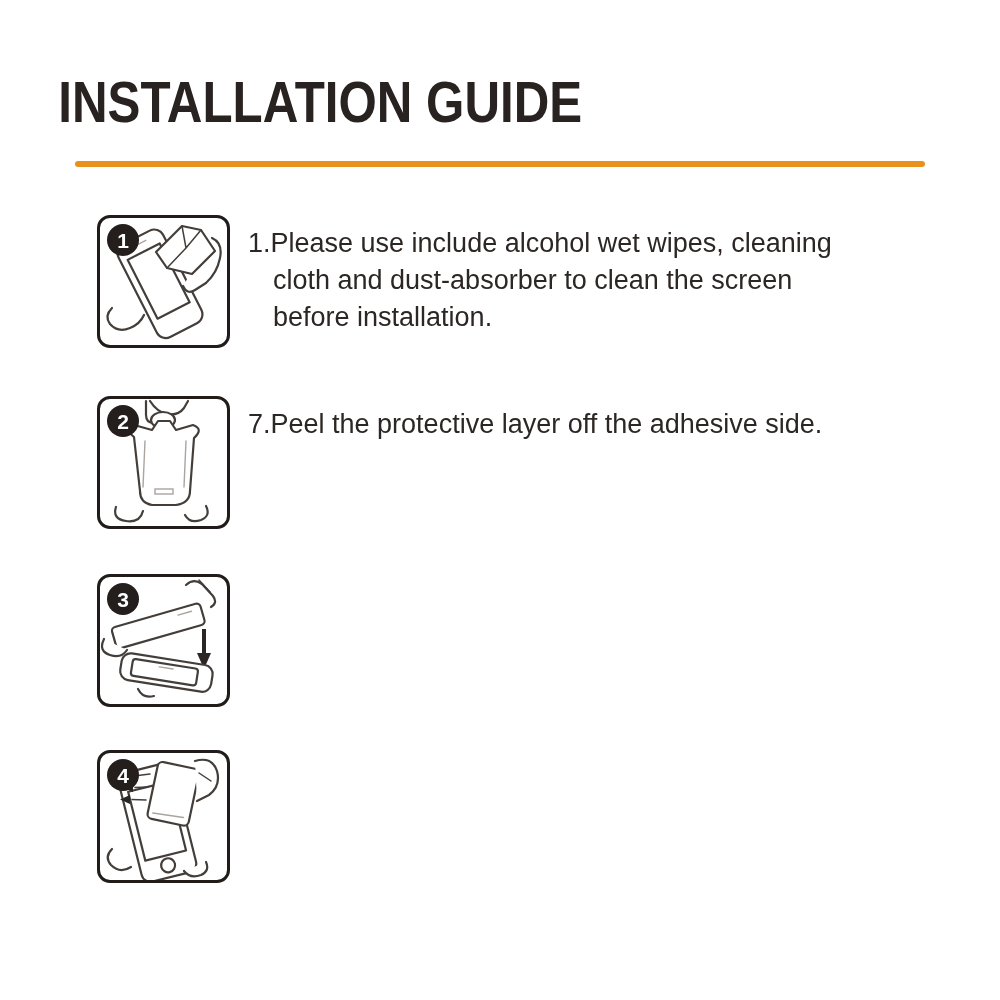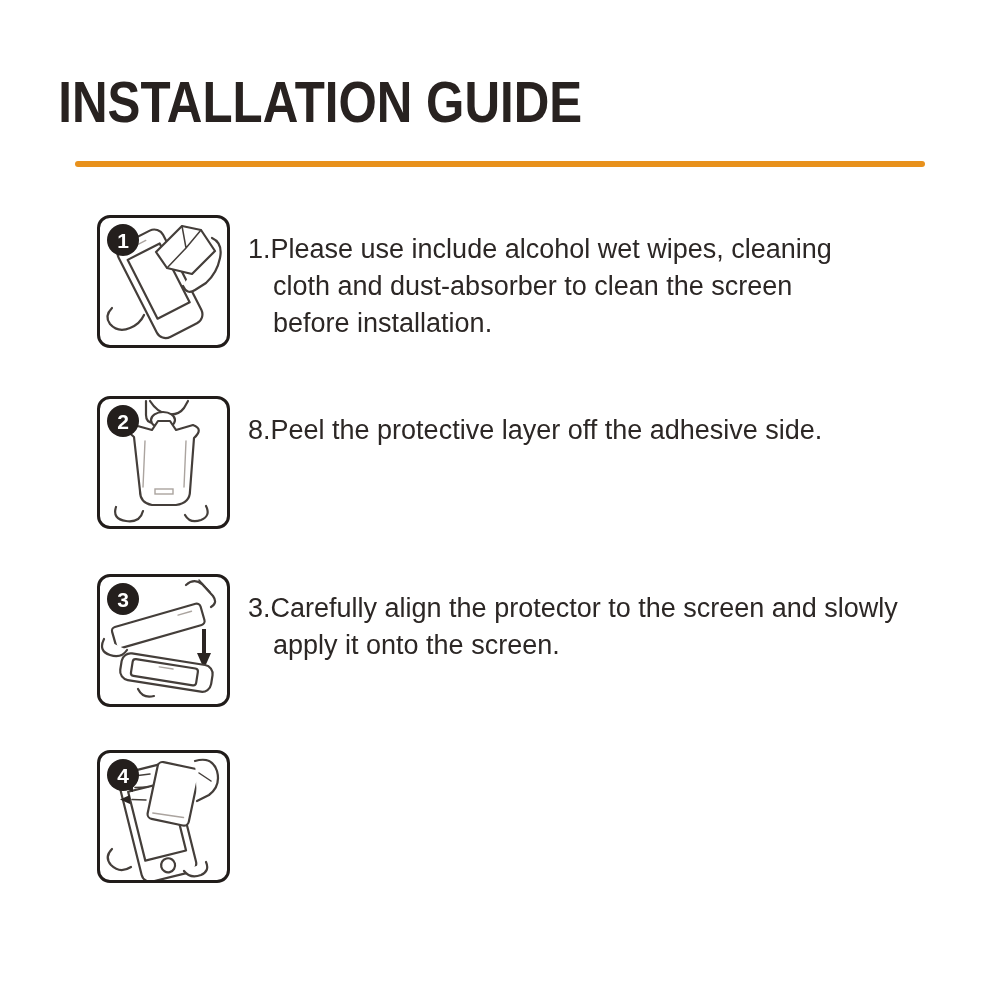--- a/index.html
+++ b/index.html
@@ -79,21 +79,21 @@
     font-size: 21px;
     font-weight: bold;
     display: flex;
     align-items: center;
     justify-content: center;
     line-height: 1;
   }
   .step-text {
     position: absolute;
     left: 248px;
-    top: 16px;
+    top: 10px;
     width: 690px;
     margin: 0;
     font-size: 27px;
     line-height: 37px;
     color: #2c2725;
     white-space: pre-line;
     padding-left: 25px;
     text-indent: -25px;
   }
   .lineart { fill: #ffffff; stroke: #443e3a; stroke-width: 2.2; stroke-linejoin: round; stroke-linecap: round; }
@@ -142,21 +142,21 @@
         <line class="lineart-faint" x1="45" y1="42" x2="43" y2="88"></line>
         <line class="lineart-faint" x1="86" y1="42" x2="84" y2="88"></line>
         <rect class="lineart-faint" x="55" y="90" width="18" height="5"></rect>
         <path class="lineart" d="M16 108 Q12 120 26 122 Q40 124 43 112"></path>
         <path class="lineart" d="M85 116 Q90 125 101 121 Q111 117 106 107"></path>
       </svg>
       <div class="badge">
           <span>2</span>
         </div>
     </div>
-    <p class="step-text">8.Peel the protective layer off the adhesive side.</p>
+    <p class="step-text">7.Peel the protective layer off the adhesive side.</p>
   </section>
 
   <section class="step step-3">
     <div class="icon-box">
       <svg viewBox="0 0 127 127" aria-hidden="true">
         <path class="lineart" d="M86 8 Q94 1 102 7 L113 19 Q118 26 111 30"></path>
         <path class="lineart-thin" d="M99 3 L110 15"></path>
         <g transform="rotate(-16 58 48)">
           <rect class="lineart" x="12" y="38" width="92" height="22" rx="4"></rect>
           <line class="lineart-faint" x1="80" y1="44" x2="94" y2="44" stroke-width="2"></line>
@@ -168,22 +168,20 @@
           <rect class="lineart" x="20" y="82" width="92" height="27" rx="9" stroke-width="2.5"></rect>
           <rect class="lineart" x="31" y="87" width="66" height="17" rx="3" stroke-width="1.5"></rect>
           <line class="lineart-faint" x1="58" y1="91" x2="72" y2="91"></line>
         </g>
         <path class="lineart" d="M38 112 Q43 122 54 119"></path>
       </svg>
       <div class="badge">
           <span>3</span>
         </div>
     </div>
-    <p class="step-text">3.Carefully align the protector to the screen and slowly
-apply it onto the screen.</p>
   </section>
 
   <section class="step step-4">
     <div class="icon-box">
       <svg viewBox="0 0 127 127" aria-hidden="true">
         <g transform="rotate(-14 56 72)">
           <rect class="lineart" x="30" y="14" width="56" height="112" rx="9" stroke-width="2.6"></rect>
           <rect class="lineart" x="37" y="33" width="42" height="71" stroke-width="1.8"></rect>
           <circle class="lineart" cx="58" cy="114" r="7" stroke-width="1.8"></circle>
         </g>

